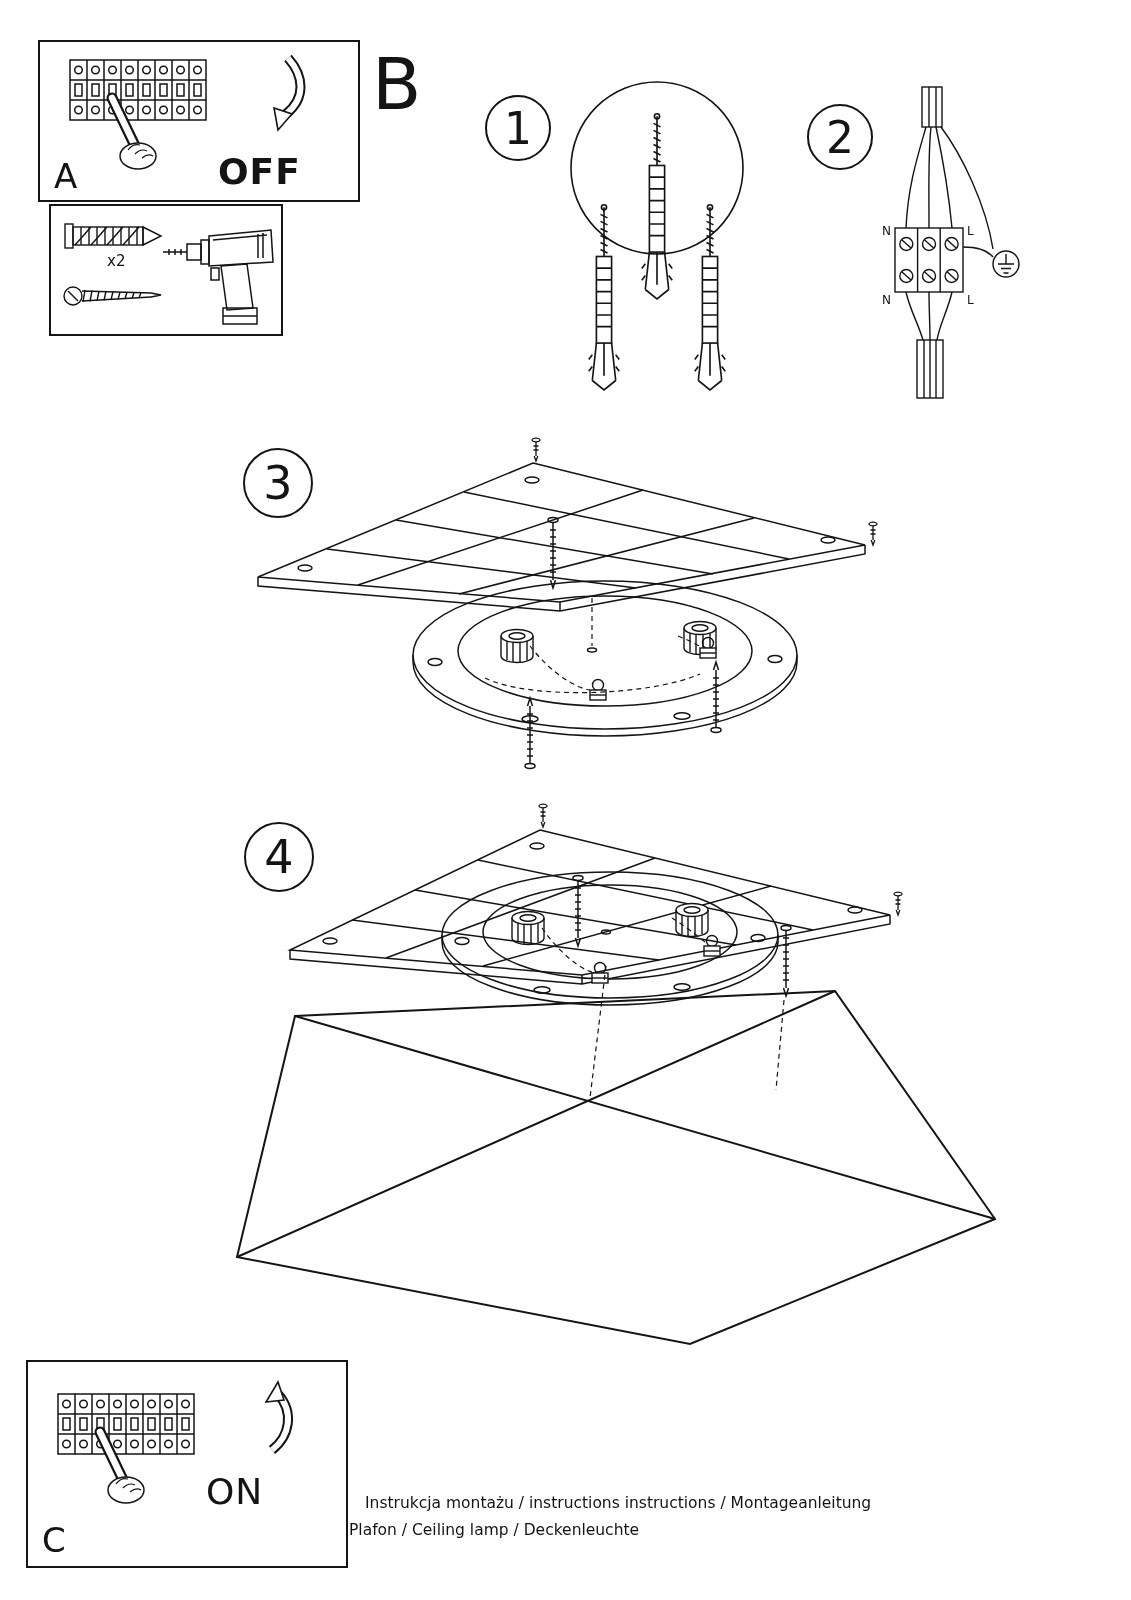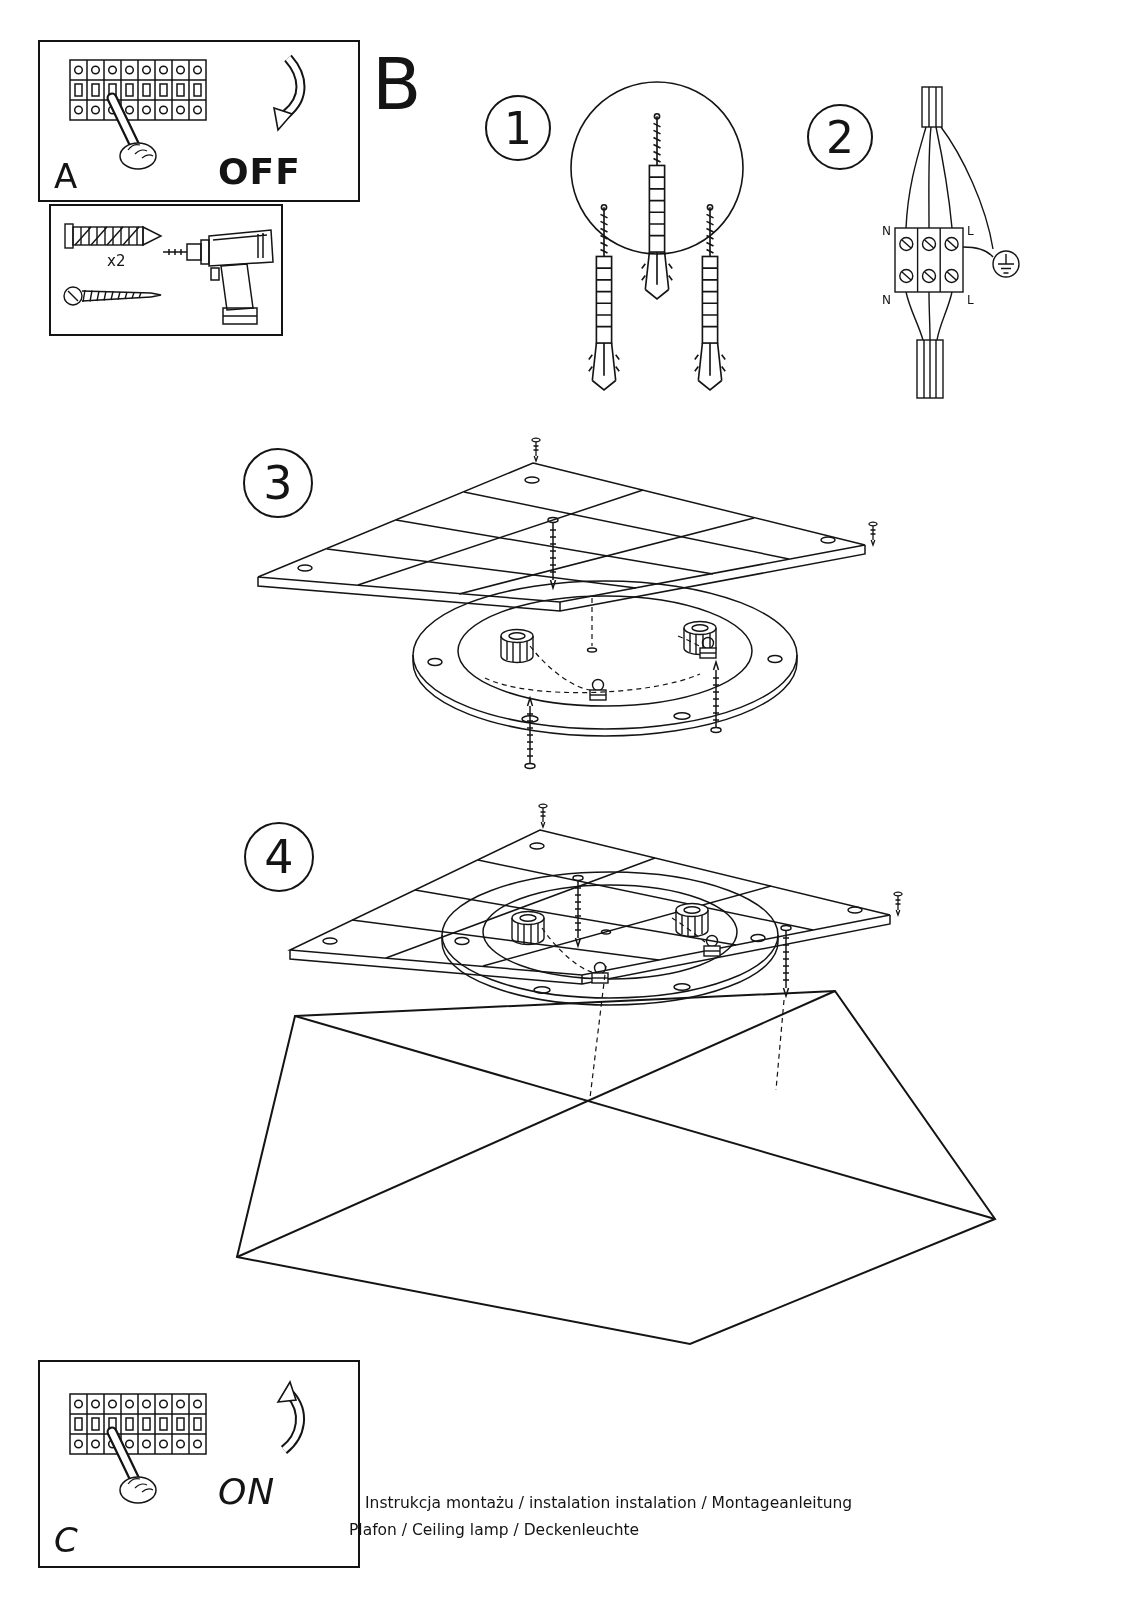--- a/index.html
+++ b/index.html
@@ -275,30 +275,30 @@
       <path d="M376,158 L360,290" stroke-dasharray="5 4" stroke-width="1.2"></path>
 
       <g stroke-width="2">
         <polygon points="65,208 605,183 765,411 460,536 7,449"></polygon>
         <path d="M65,208 L765,411"></path>
         <path d="M605,183 L7,449"></path>
       </g>
     </g>
   </svg>
 
-  <div class="box" style="left:38px;top:1360px;width:318px;height:204px;font-style:italic;">
+  <div class="box" style="left:26px;top:1360px;width:318px;height:204px;">
     <svg width="314" height="200" viewBox="0 0 314 200">
       <use href="#breaker" transform="translate(30,32)"></use>
       <use href="#hand" transform="translate(96,120)"></use>
       <g transform="translate(222,30)">
         <path d="M22,58 C40,44 44,20 28,2" stroke="#141414" stroke-width="10" fill="none"></path>
         <path d="M22,58 C40,44 44,20 28,2" stroke="#ffffff" stroke-width="6" fill="none"></path>
         <polygon points="16,10 34,8 28,-10" fill="#ffffff" stroke="#141414" stroke-width="1.6"></polygon>
       </g>
     </svg>
     <span class="state-label" style="left:178px;bottom:54px;">ON</span>
     <span class="corner-label" style="left:14px;bottom:6px;">C</span>
   </div>
 
-  <div class="footer-line" style="left:365px;top:1494px;">Instrukcja montażu / instalation instalation / Montageanleitung</div>
+  <div class="footer-line" style="left:365px;top:1494px;">Instrukcja montażu / instructions instructions / Montageanleitung</div>
   <div class="footer-line" style="left:349px;top:1521px;">Plafon / Ceiling lamp / Deckenleuchte</div>
 
 </div>
 
 </body></html>

